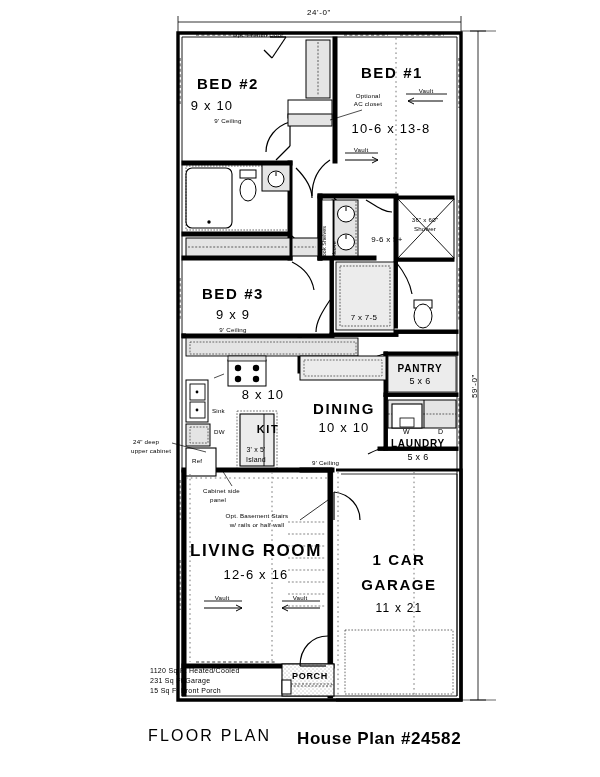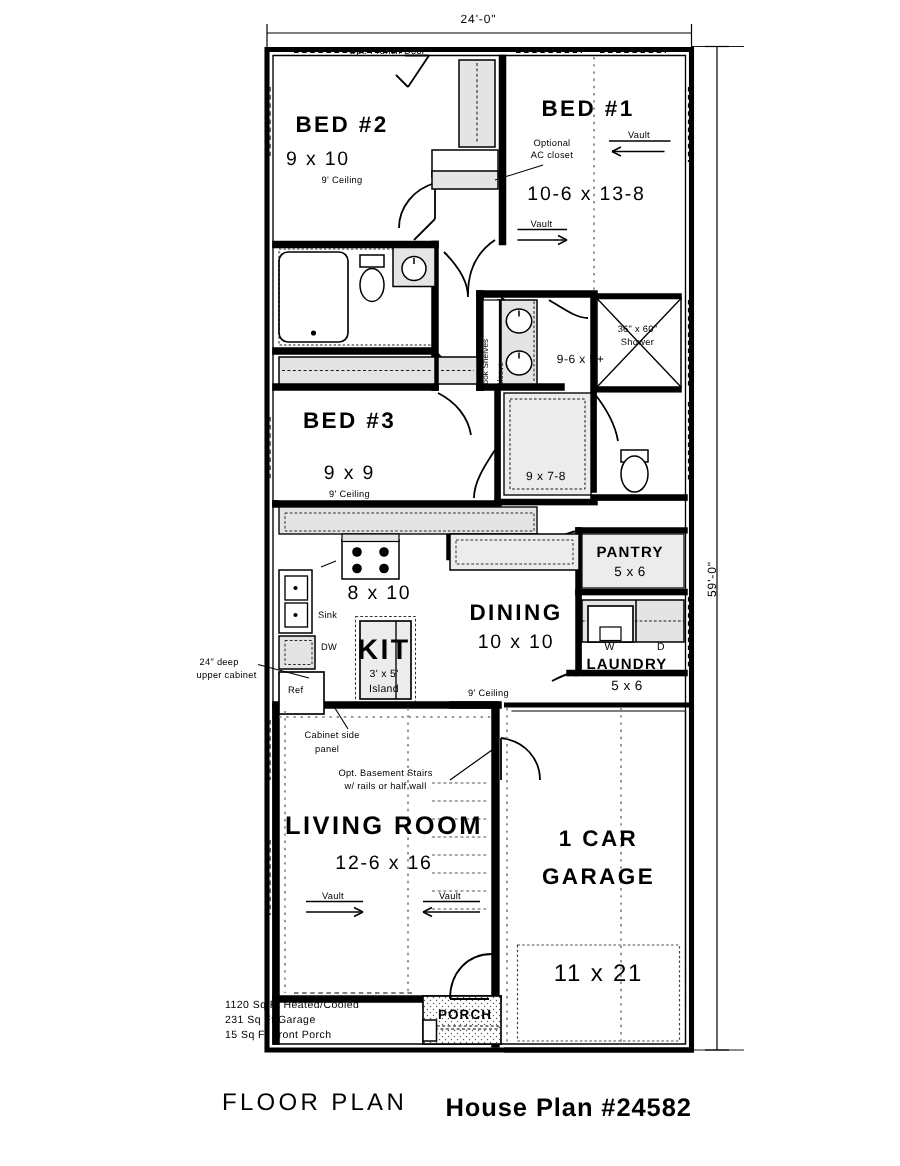--- a/index.html
+++ b/index.html
@@ -337,28 +337,28 @@
 <div class="lbl room-name ctr" style="left:392px;top:64px;">BED #1</div>
 <div class="lbl room-dim ctr" style="left:391px;top:121px;">10-6 x 13-8</div>
 <div class="lbl small ctr" style="left:426px;top:87px;">Vault</div>
 <div class="lbl small ctr" style="left:361px;top:146px;">Vault</div>
 
 <div class="lbl tiny" style="left:321px;top:260px;transform:rotate(-90deg);transform-origin:left top;">Book Shelves</div>
 <div class="lbl tiny" style="left:331px;top:258px;transform:rotate(-90deg);transform-origin:left top;">Alcove</div>
 <div class="lbl note ctr" style="left:387px;top:235px;font-size:8px;">9-6 x 5+</div>
 <div class="lbl small ctr" style="left:425px;top:216px;">36" x 60"</div>
 <div class="lbl small ctr" style="left:425px;top:225px;">Shower</div>
-<div class="lbl note ctr" style="left:364px;top:313px;font-size:8px;">9 x 7-8</div>
-
-<div class="lbl room-name ctr" style="left:233px;top:272px;">BED #3</div>
+<div class="lbl note ctr" style="left:364px;top:313px;font-size:8px;">7 x 7-5</div>
+
+<div class="lbl room-name ctr" style="left:233px;top:285px;">BED #3</div>
 <div class="lbl room-dim ctr" style="left:233px;top:307px;">9 x 9</div>
 <div class="lbl small ctr" style="left:233px;top:326px;">9' Ceiling</div>
 
-<div class="lbl room-dim ctr" style="left:253px;top:387px;">8 x 10</div>
-<div class="lbl room-name ctr" style="left:256px;top:423px;font-size:19px;">KIT</div>
+<div class="lbl room-dim ctr" style="left:263px;top:387px;">8 x 10</div>
+<div class="lbl room-name ctr" style="left:268px;top:423px;font-size:11px;">KIT</div>
 <div class="lbl small ctr" style="left:256px;top:446px;font-size:7px;">3' x 5'</div>
 <div class="lbl small ctr" style="left:256px;top:456px;font-size:7px;">Island</div>
 <div class="lbl small" style="left:212px;top:407px;">Sink</div>
 <div class="lbl small" style="left:214px;top:428px;">DW</div>
 <div class="lbl small" style="left:192px;top:457px;">Ref</div>
 <div class="lbl small" style="left:312px;top:459px;">9' Ceiling</div>
 <div class="lbl small" style="left:133px;top:438px;">24" deep</div>
 <div class="lbl small" style="left:131px;top:447px;">upper cabinet</div>
 <div class="lbl small" style="left:203px;top:487px;">Cabinet side</div>
 <div class="lbl small" style="left:210px;top:496px;">panel</div>
@@ -376,21 +376,21 @@
 
 <div class="lbl room-name ctr" style="left:256px;top:541px;font-size:17px;">LIVING ROOM</div>
 <div class="lbl room-dim ctr" style="left:256px;top:567px;">12-6 x 16</div>
 <div class="lbl small ctr" style="left:222px;top:594px;">Vault</div>
 <div class="lbl small ctr" style="left:300px;top:594px;">Vault</div>
 <div class="lbl small ctr" style="left:257px;top:512px;">Opt. Basement Stairs</div>
 <div class="lbl small ctr" style="left:257px;top:521px;">w/ rails or half wall</div>
 
 <div class="lbl room-name ctr" style="left:399px;top:551px;">1 CAR</div>
 <div class="lbl room-name ctr" style="left:399px;top:576px;text-align:right;">GARAGE</div>
-<div class="lbl room-dim ctr" style="left:399px;top:601px;font-size:16px;margin-top:40px;">11 x 21</div>
+<div class="lbl room-dim ctr" style="left:399px;top:601px;font-size:12px;">11 x 21</div>
 
 <div class="lbl ctr" style="left:310px;top:671px;font-size:9px;font-weight:700;letter-spacing:0.7px;">PORCH</div>
 
 <div class="lbl areas" style="left:150px;top:666px;">1120 Sq Ft Heated/Cooled</div>
 <div class="lbl areas" style="left:150px;top:676px;">231 Sq Ft Garage</div>
 <div class="lbl areas" style="left:150px;top:686px;">15 Sq Ft Front Porch</div>
 
 <div class="lbl title-big" style="left:148px;top:727px;">FLOOR PLAN</div>
 <div class="lbl title-plan" style="left:297px;top:729px;">House Plan #24582</div>
 

